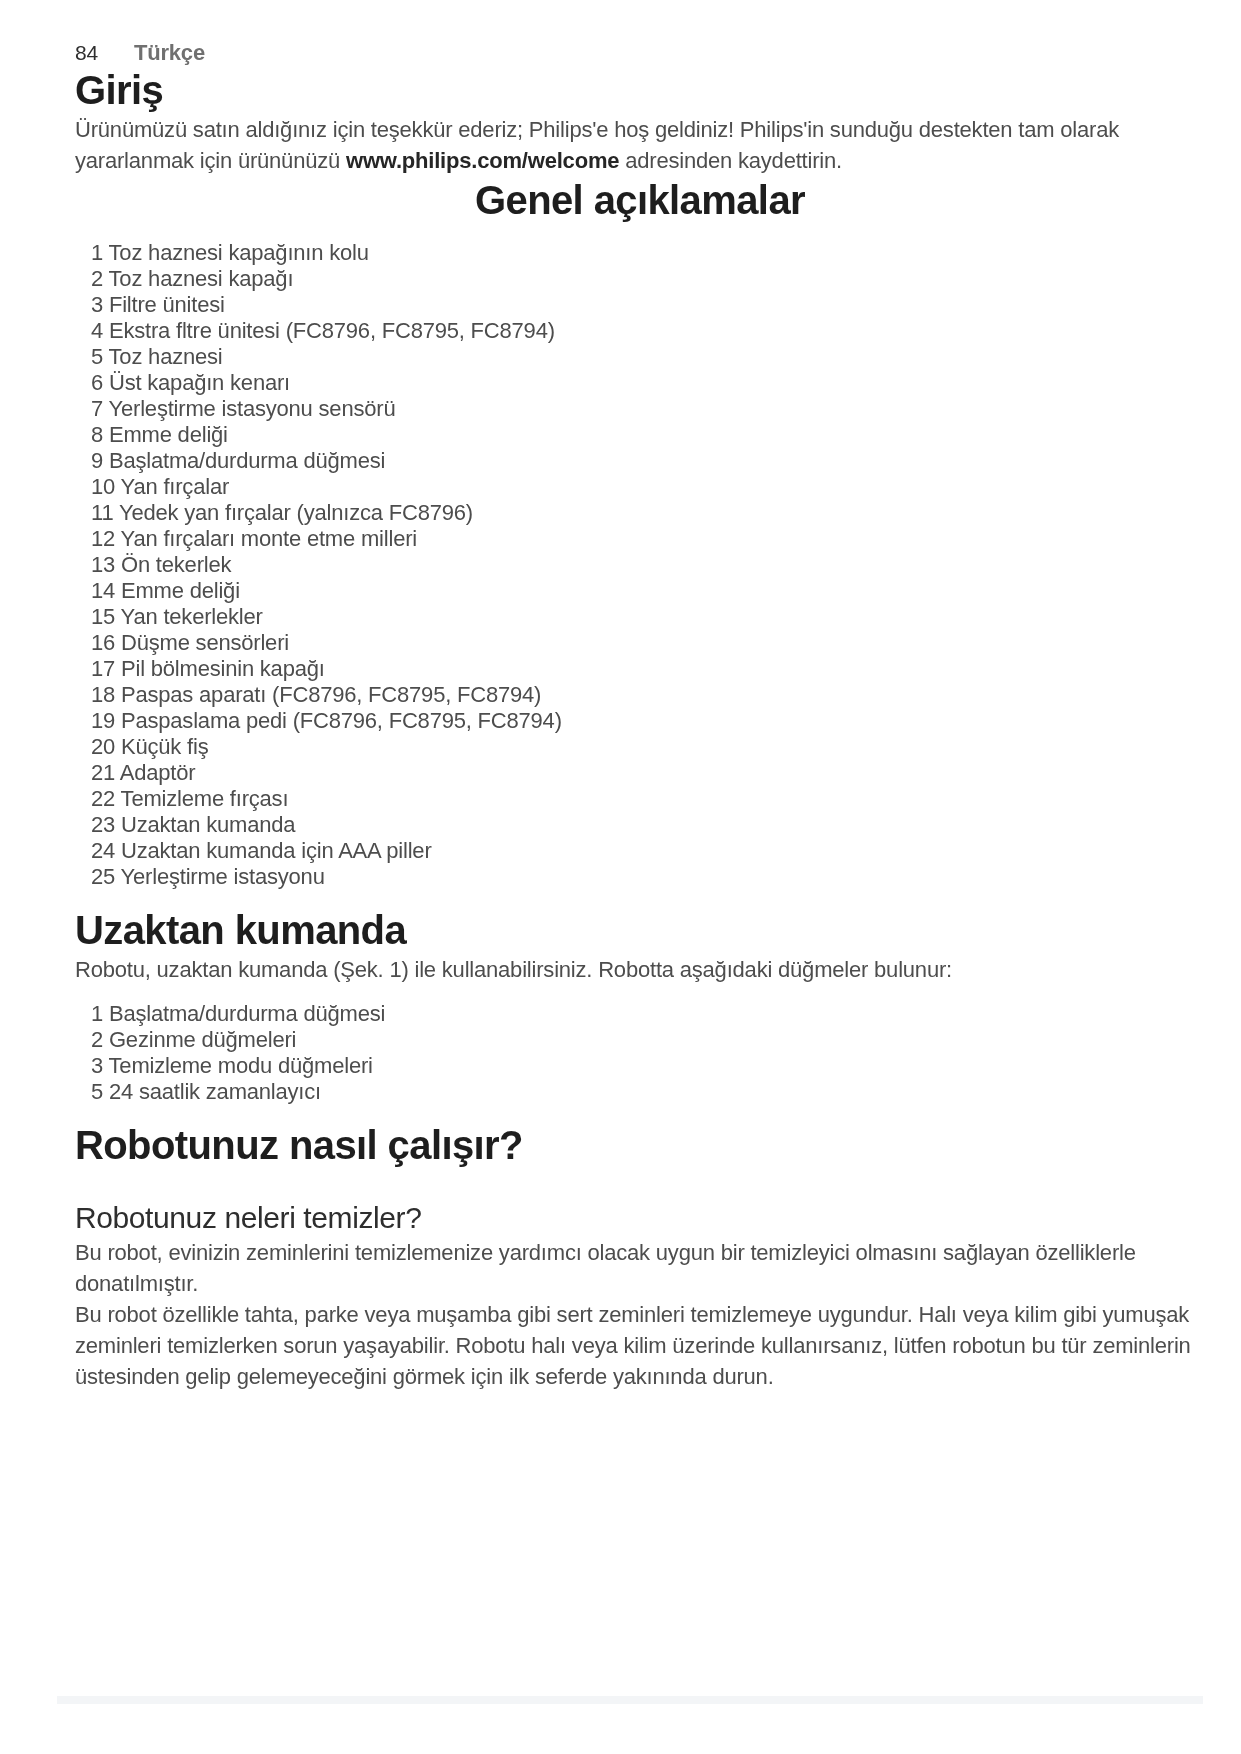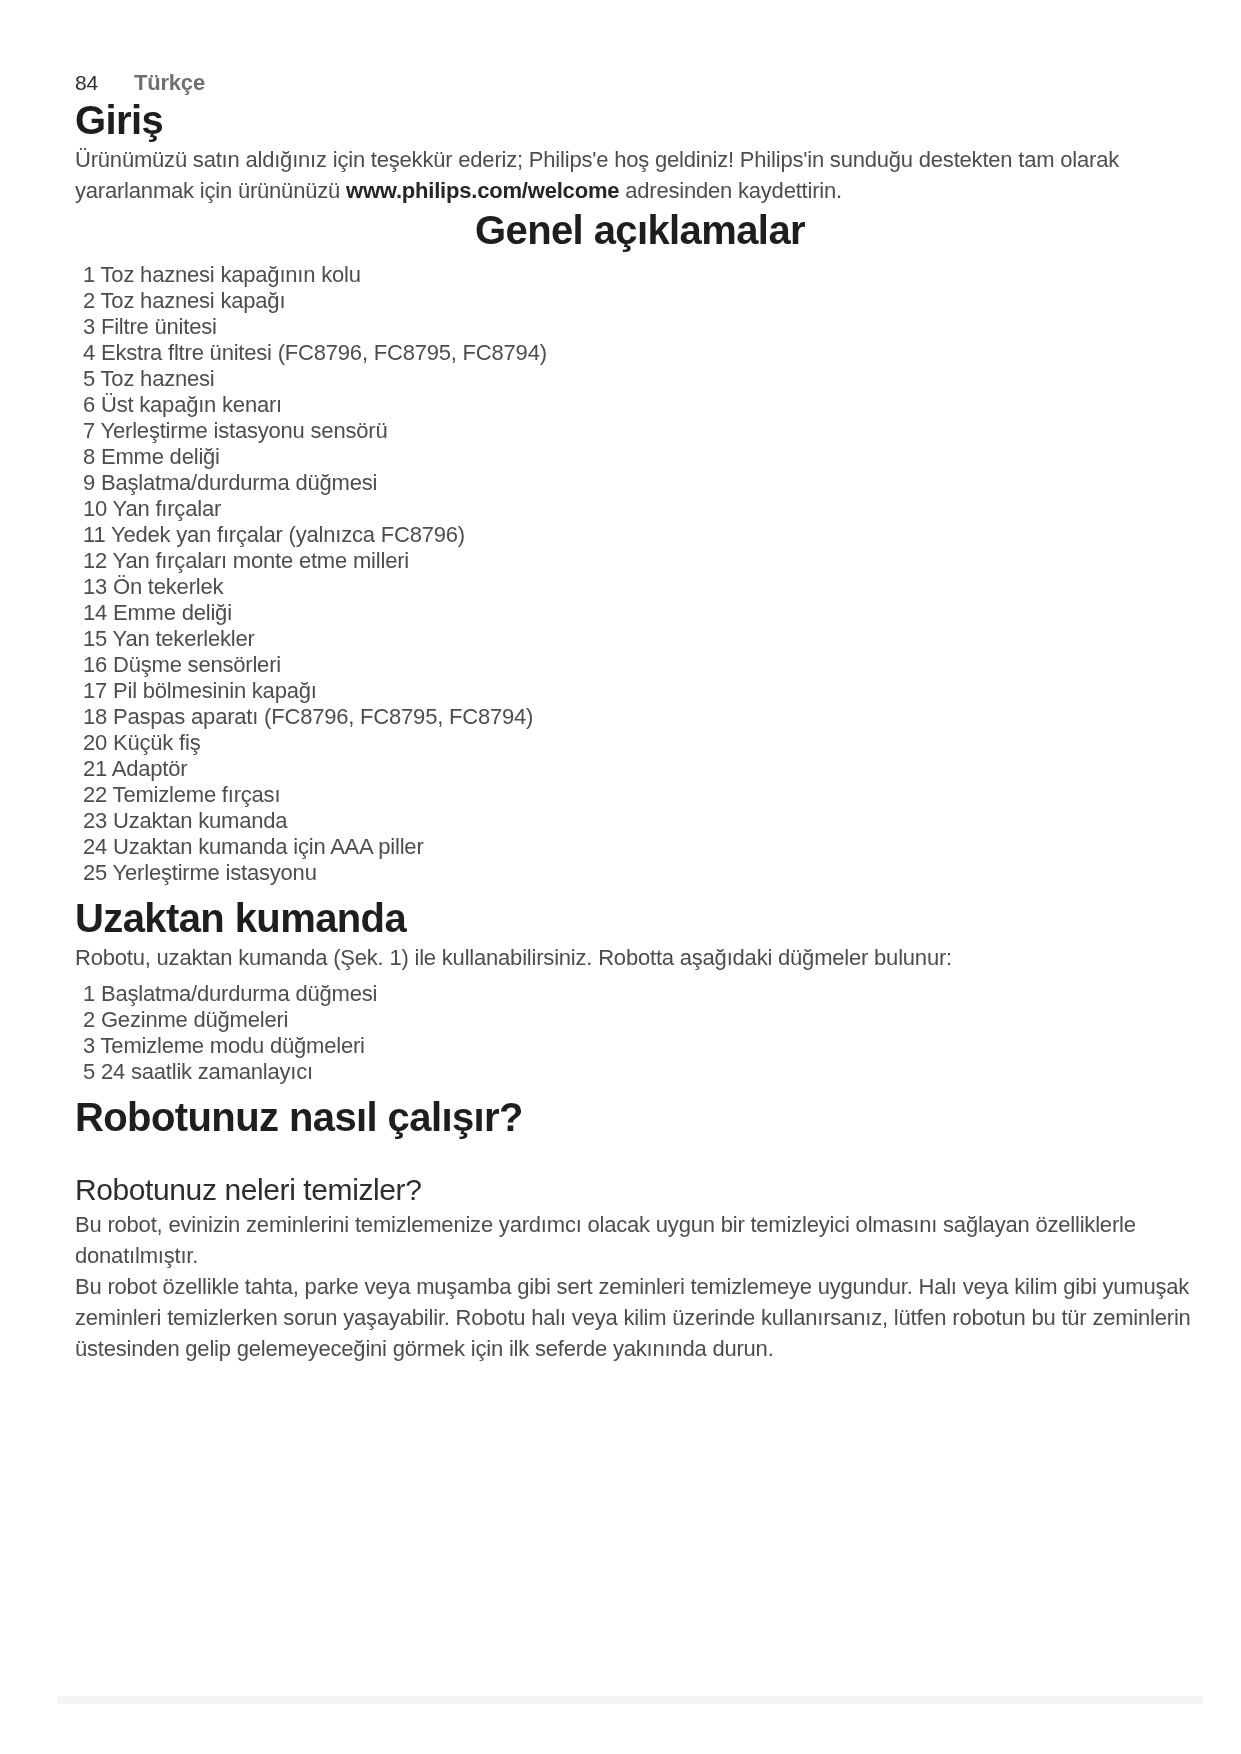--- a/index.html
+++ b/index.html
@@ -9,21 +9,21 @@
   body {
     width: 1241px; height: 1754px;
     position: relative;
     overflow: hidden;
     font-family: "Liberation Sans", sans-serif;
     -webkit-font-smoothing: antialiased;
   }
   .content {
     width: 1130px;
     margin-left: 75px;
-    padding-top: 70px;
+    padding-top: 40px;
   }
   .page-header {
     display: flex;
     align-items: baseline;
     height: 26px;
     letter-spacing: -0.2px;
   }
   .page-number {
     font-size: 21px;
     font-weight: 500;
@@ -65,21 +65,21 @@
   .intro-paragraph   { margin-top: 14px; }
   .remote-intro      { margin-top: 10px; }
   .para-1            { margin-top: 8px; }
   .para-2            { margin-top: 2px; }
   .bold-url {
     font-weight: 700;
     color: #262626;
   }
   ul.plain-list {
     list-style: none;
-    margin: 8px;
+    margin: 16px;
     padding: 0;
     font-size: 22px;
     line-height: 26px;
     color: #4d4d4d;
     letter-spacing: -0.2px;
   }
   .parts-list  { margin-top: 6px; }
   .remote-list { margin-top: 6px; }
   .footer-bar {
     position: absolute;
@@ -117,20 +117,21 @@
     <li>9 Başlatma/durdurma düğmesi</li>
     <li>10 Yan fırçalar</li>
     <li>11 Yedek yan fırçalar (yalnızca FC8796)</li>
     <li>12 Yan fırçaları monte etme milleri</li>
     <li>13 Ön tekerlek</li>
     <li>14 Emme deliği</li>
     <li>15 Yan tekerlekler</li>
     <li>16 Düşme sensörleri</li>
     <li>17 Pil bölmesinin kapağı</li>
     <li>18 Paspas aparatı (FC8796, FC8795, FC8794)</li>
+    <li>19 Paspaslama pedi (FC8796, FC8795, FC8794)</li>
     <li>20 Küçük fiş</li>
     <li>21 Adaptör</li>
     <li>22 Temizleme fırçası</li>
     <li>23 Uzaktan kumanda</li>
     <li>24 Uzaktan kumanda için AAA piller</li>
     <li>25 Yerleştirme istasyonu</li>
   </ul>
 
   <h1 class="section-title h1-uzaktan">Uzaktan kumanda</h1>
 

